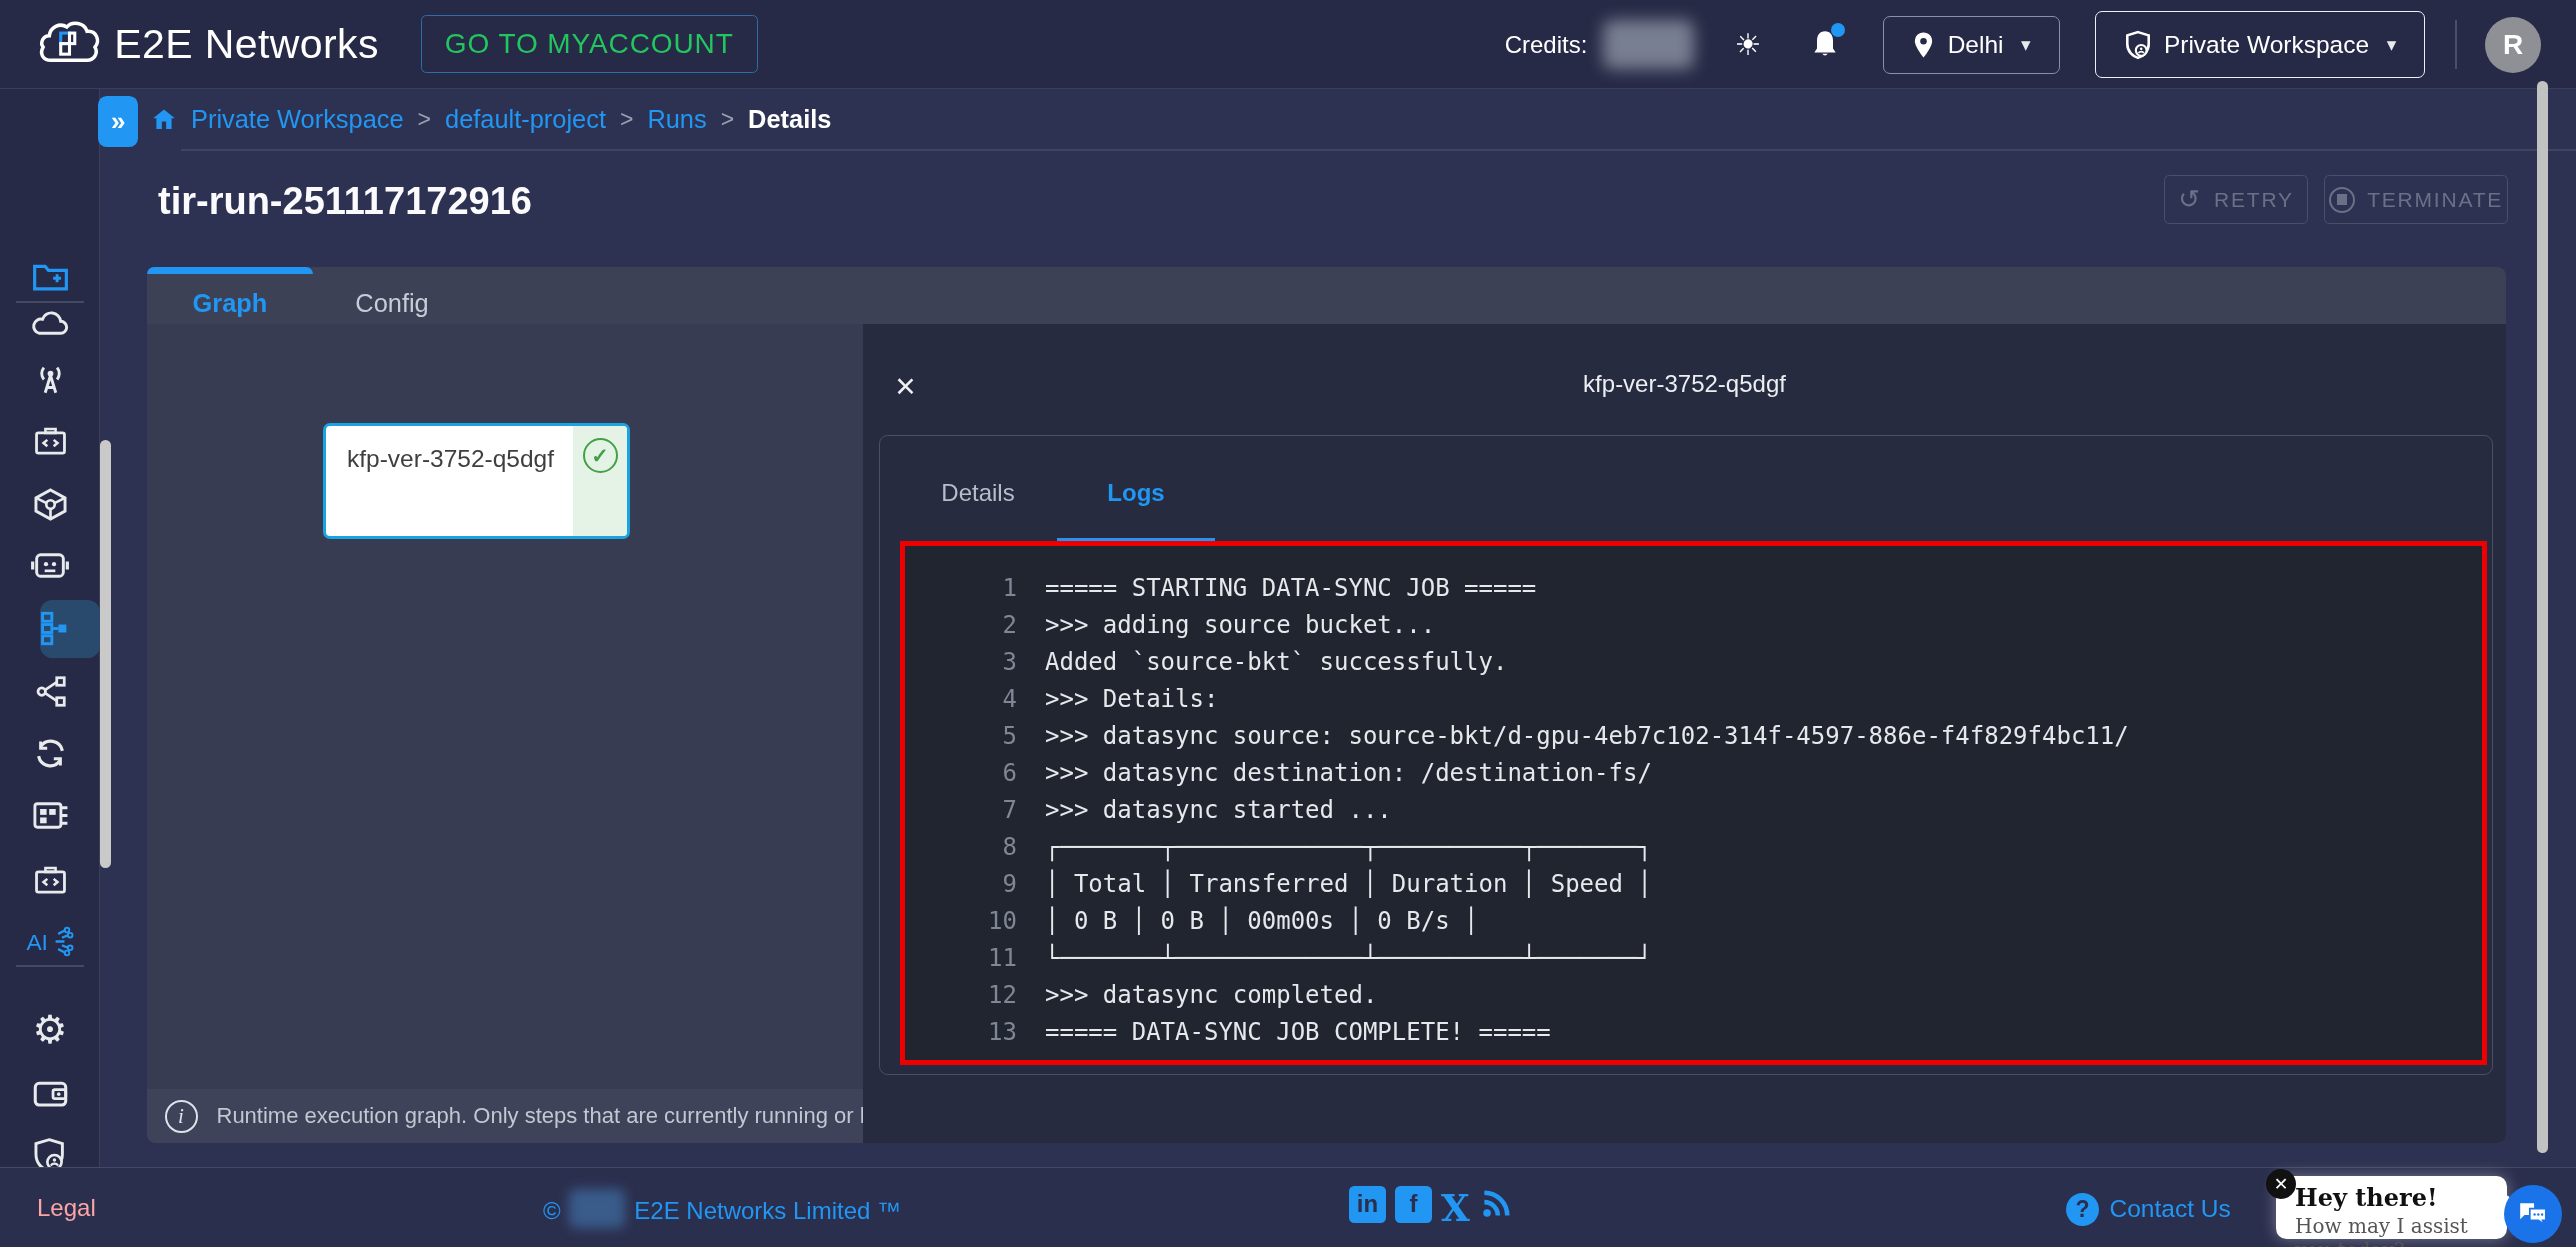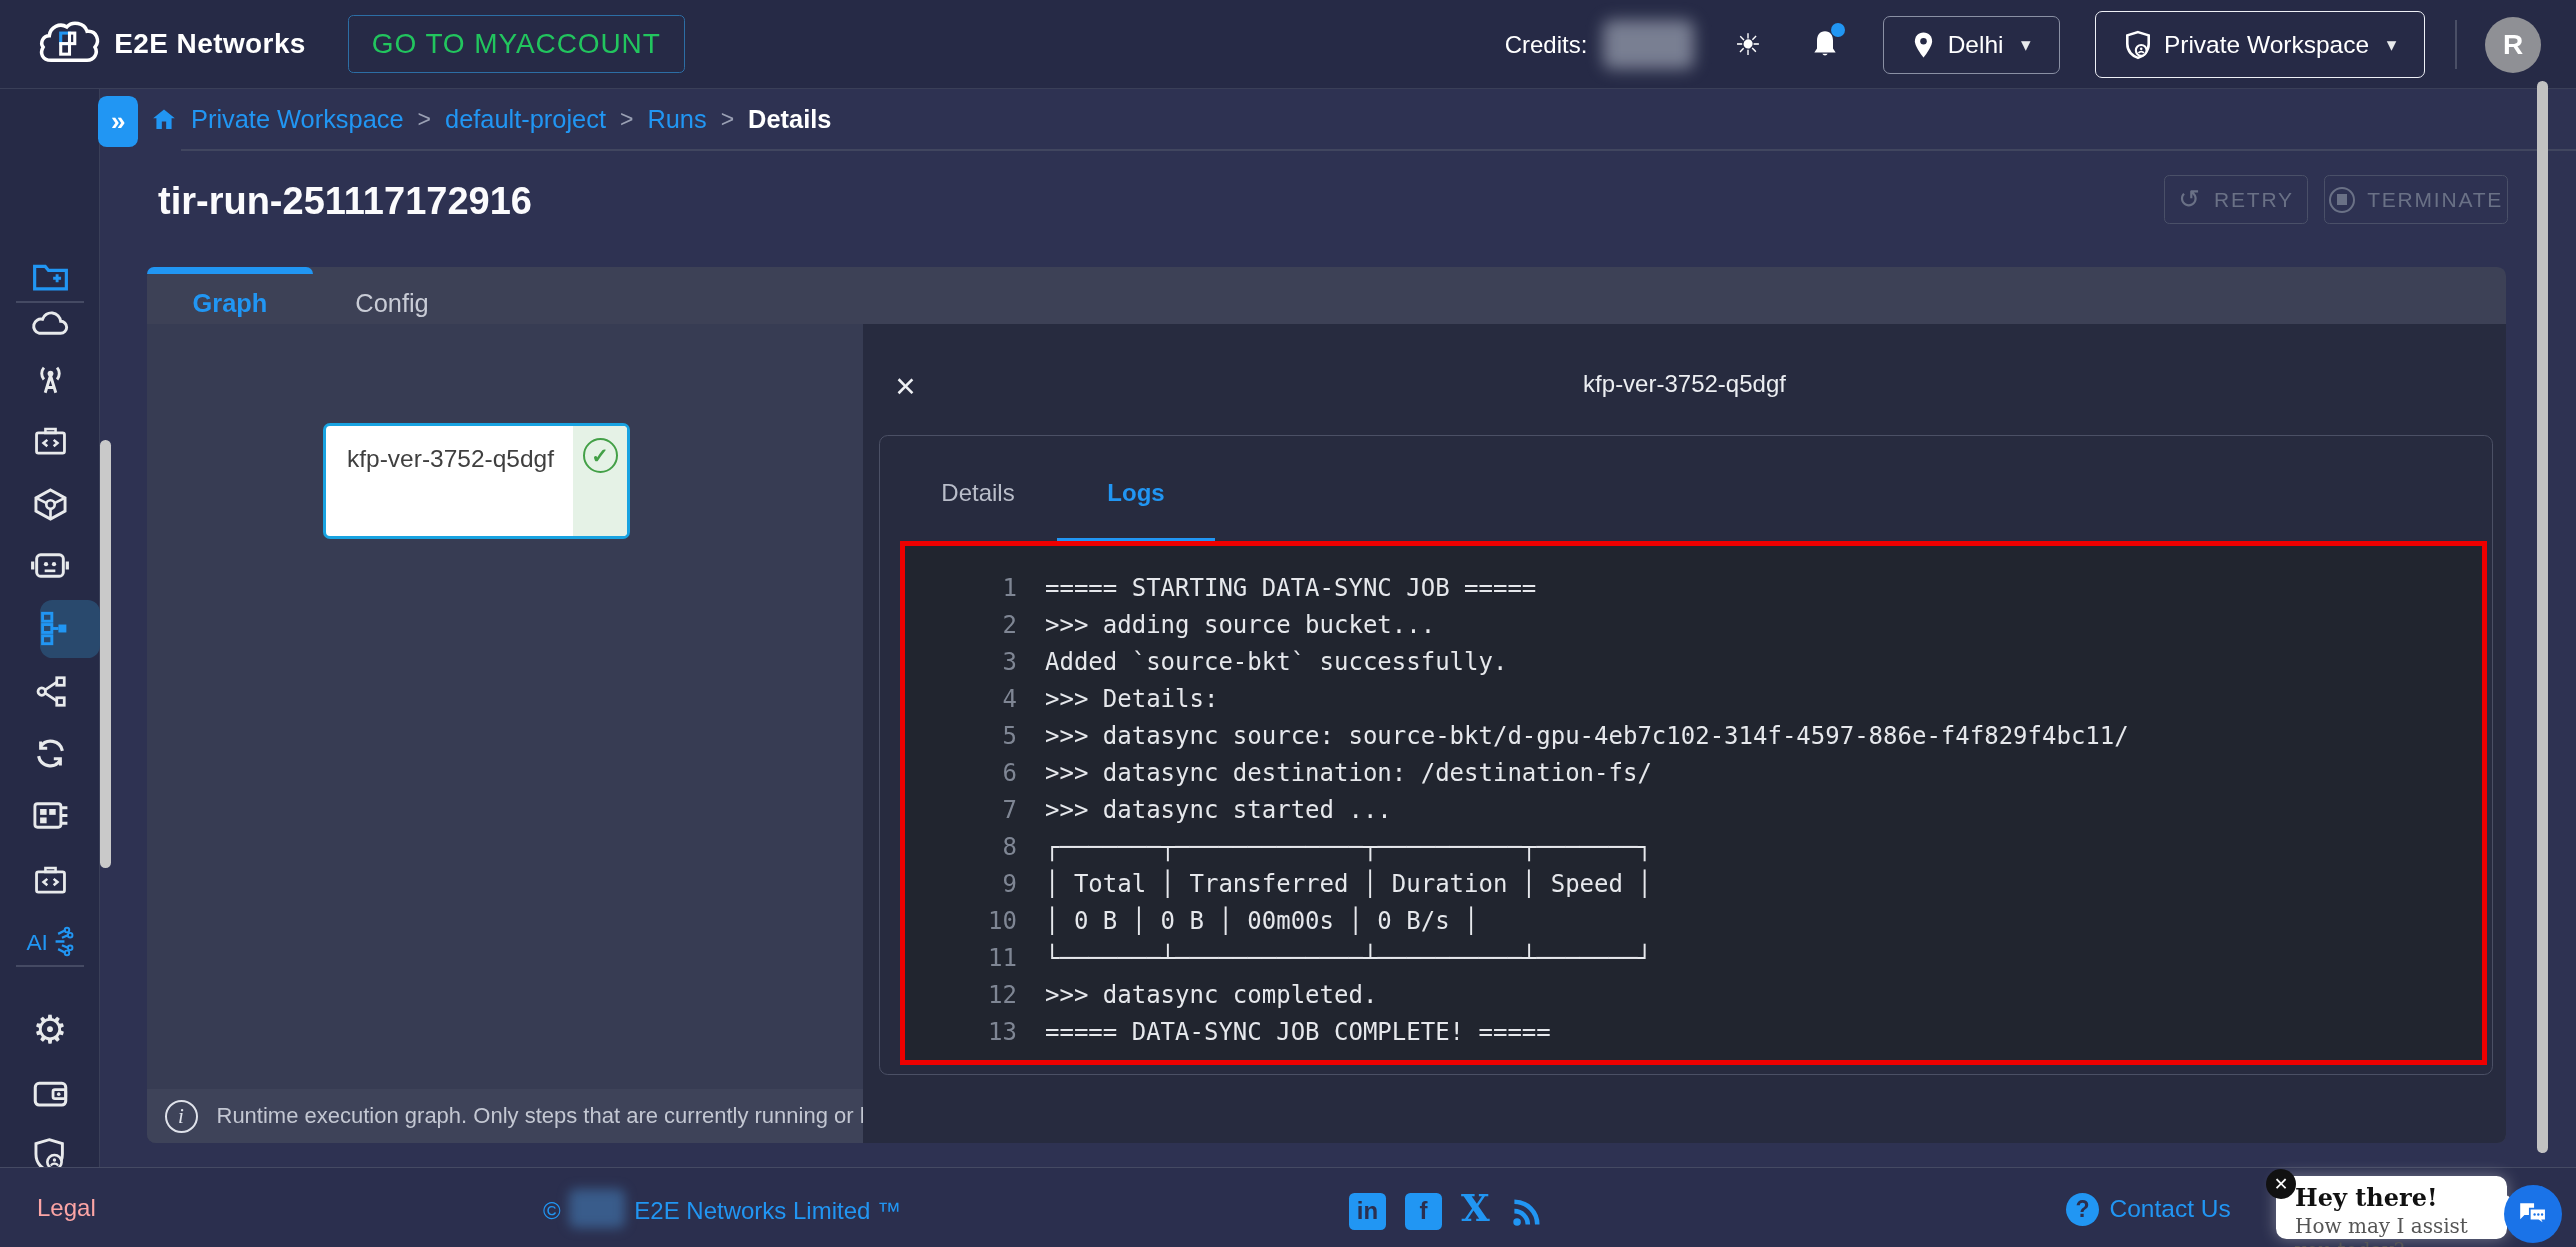--- a/index.html
+++ b/index.html
@@ -5,21 +5,21 @@
   * { margin:0; padding:0; box-sizing:border-box; }
   html,body { background:#1e2235; }
   #app{
     position:relative; width:2576px; height:1248px; overflow:hidden;
     background:#2e3252; font-family:"Liberation Sans", sans-serif; color:#e8eaec;
   }
   
   .header{ position:absolute; left:0; top:0; width:2576px; height:89px;
     background:#262a46; border-bottom:1.8px solid #3a3f58; display:flex; align-items:center; z-index:30;}
   .brand{ display:flex; align-items:center; gap:12.3px; margin-left:37px;}
-  .brand-name{ font-size:28px; font-weight:bold; color:#ffffff; letter-spacing:0.4px;}
+  .brand-name{ font-size:41px; font-weight:normal; color:#ffffff; letter-spacing:0.4px;}
   .btn-outline-blue{ margin-left:42px; border:0.9px solid #2c6ea5; color:#22c55e; background:transparent;
     font-size:28px; letter-spacing:0.9px; padding:12.3px 23px; border-radius:5.3px; font-family:inherit;}
   .header-right{ position:absolute; right:0; top:0; height:89px; display:flex; align-items:center; }
   .credits{ font-size:24px; color:#ffffff; margin-right:16px;}
   .blur-blob{ width:91px; height:49px; border-radius:8.8px; background:rgba(190,196,210,.55); filter:blur(8px);}
   .icon-btn{ width:47px; height:47px; display:flex; align-items:center; justify-content:center; position:relative; margin-left:30px;}
   .sun{ font-size:30px; color:#ffffff;}
   .bell-dot{ position:absolute; right:3.5px; top:1.8px; width:14px; height:14px; border-radius:50%; background:#2196f3;}
   .selector{ display:flex; align-items:center; gap:12.3px; border:0.9px solid #8a90a4; border-radius:7px;
     height:58px; padding:0 28px; margin-left:35px; font-size:24.5px; color:#fff;}
@@ -95,21 +95,21 @@
   .log-num{ width:112px; text-align:right; color:#7f8694; flex:none;}
   .log-text{ margin-left:28px; color:#e6e8ec;}
   
   .main-scroll{ position:absolute; left:2537px; top:81px; width:11.4px; height:1072px; background:#c2c2c2; border-radius:5.3px; z-index:40;}
   
   .footer{ position:absolute; left:0; top:1167px; width:2576px; height:81px; background:#2b2f4e;
     border-top:1.8px solid #454a63; z-index:30;}
   .legal{ position:absolute; left:37px; top:26px; font-size:24px; color:#fca5a5;}
   .copyright{ position:absolute; left:543px; top:26px; font-size:24px; color:#2196f3; display:flex; align-items:center; gap:8.8px;}
   .copy-blob{ width:56px; height:39px; border-radius:7px; background:rgba(70,130,190,.55); filter:blur(6.1px); margin-top:-5.3px;}
-  .social{ position:absolute; left:1349px; top:17.5px; display:flex; gap:19px; align-items:flex-end;}
+  .social{ position:absolute; left:1349px; top:17.5px; display:flex; gap:9px; align-items:flex-start;}
   .soc-sq{ width:37px; height:37px; background:#2196f3; border-radius:5.3px; color:#2b2f4e; font-weight:bold;
     font-size:24px; display:flex; align-items:center; justify-content:center;}
   .soc-x{ color:#2196f3; font-size:37px; font-weight:bold; font-family:"DejaVu Serif",serif;}
   .contact{ position:absolute; left:2066px; top:24.5px; display:flex; align-items:center; gap:10.5px; font-size:24.5px; color:#2196f3;}
   .q-circle{ width:33px; height:33px; border-radius:50%; background:#2196f3; color:#2b2f4e; font-weight:bold;
     font-size:23px; display:flex; align-items:center; justify-content:center;}
   
   .chat-teaser{ position:absolute; left:2276px; top:1176px; width:231px; height:63px; background:#ffffff;
     border-radius:10.5px; z-index:50; padding:7px 0 1px 19px; box-shadow:0 0 16px rgba(255,255,255,.35);}
   .chat-title{ font-family:"DejaVu Serif", serif; font-weight:bold; font-size:24px; color:#111;}

